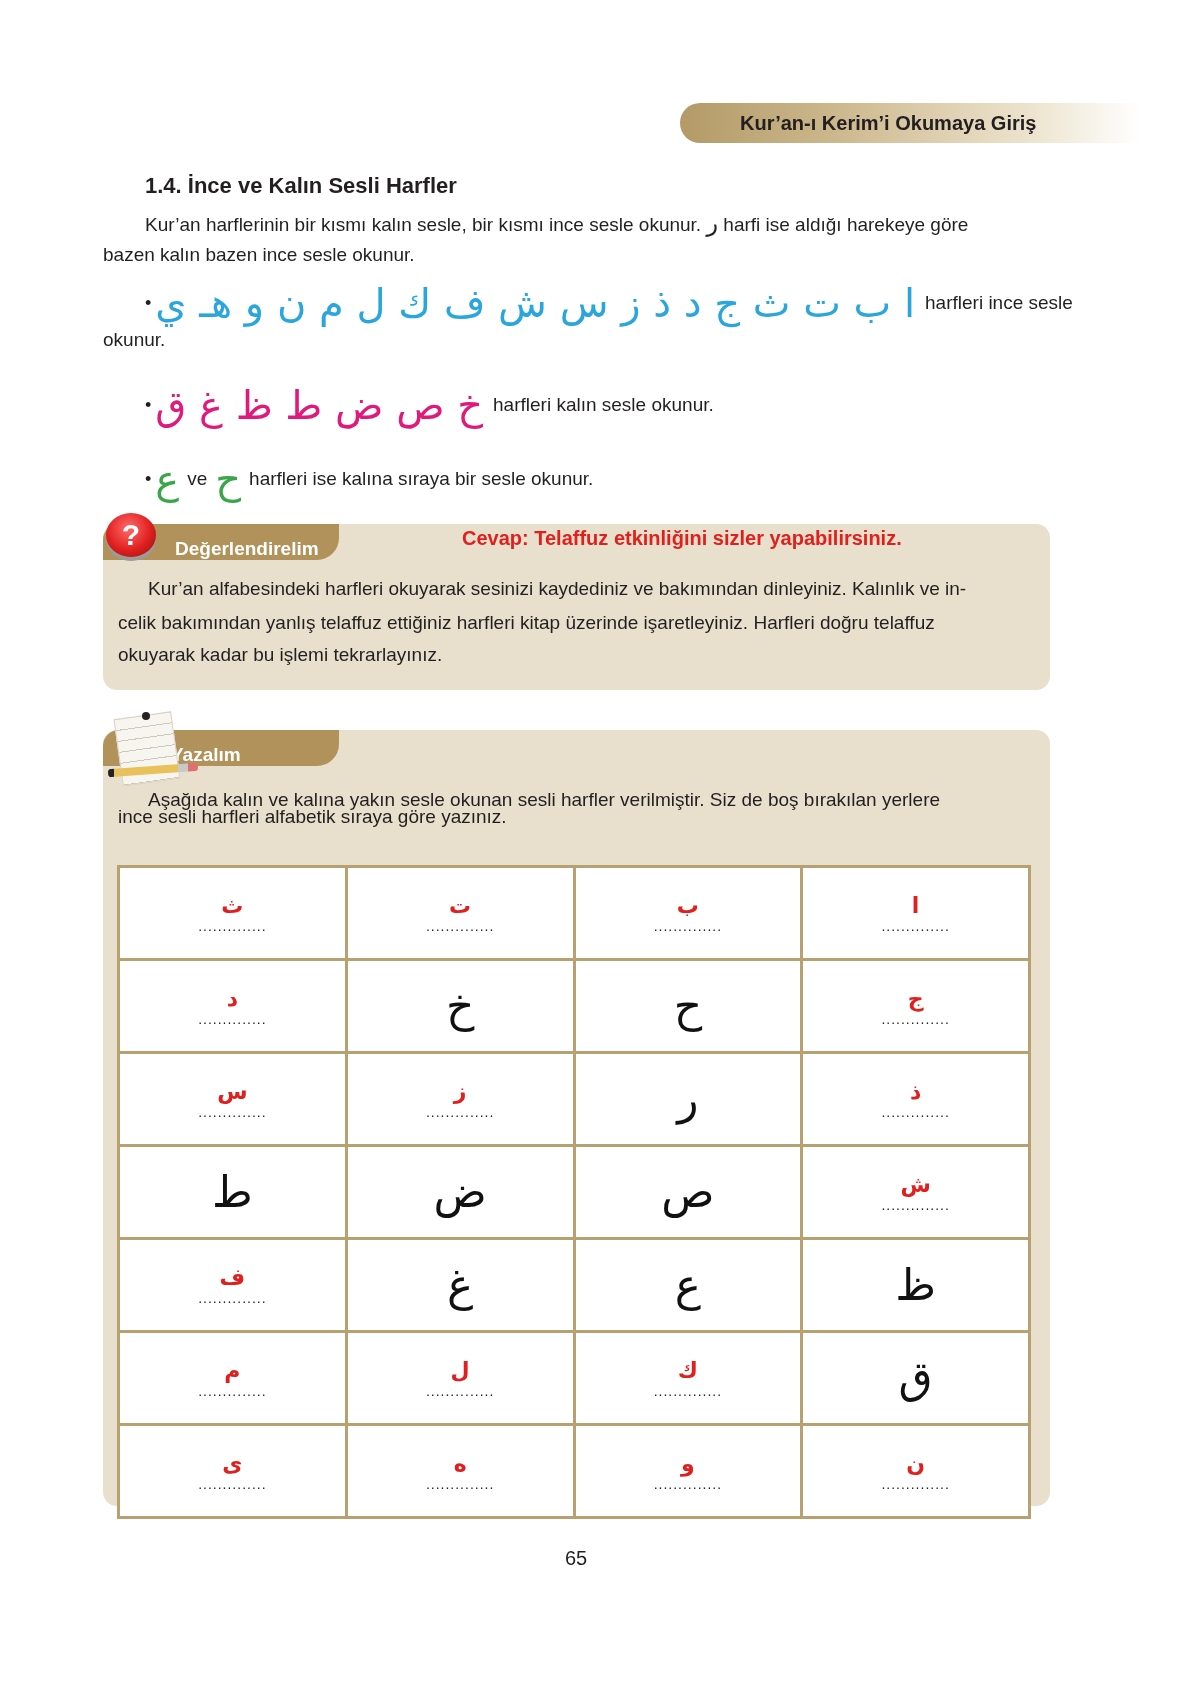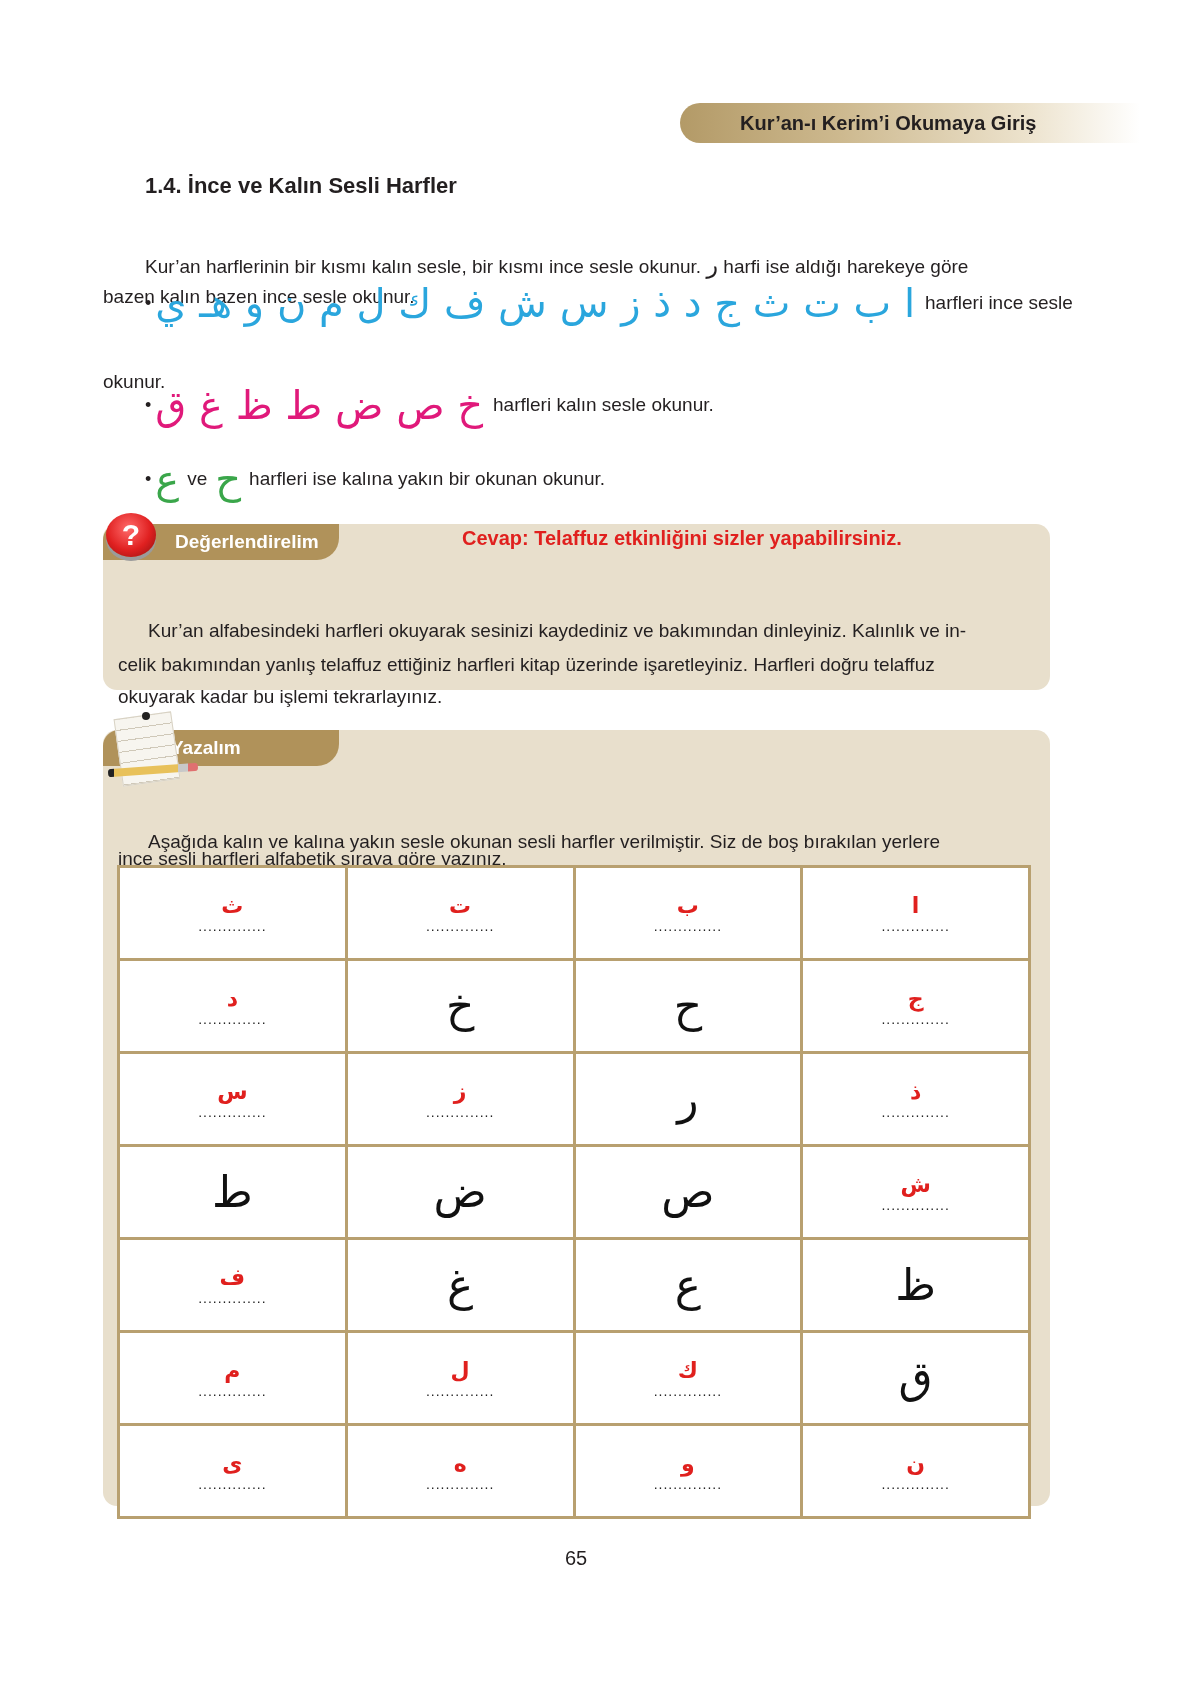--- a/index.html
+++ b/index.html
@@ -4,31 +4,31 @@
 <style>
   html, body { margin: 0; padding: 0; background: #ffffff; }
   body { width: 1182px; height: 1684px; position: relative; overflow: hidden;
          font-family: "Liberation Sans", sans-serif; color: #231f20; }
   .header-banner { position: absolute; left: 680px; top: 103px; width: 460px; height: 40px;
     border-radius: 20px 0 0 20px;
     background: linear-gradient(90deg, #b39a67 0%, #cdb98f 35%, #ece2cc 75%, #ffffff 100%);
     display: flex; align-items: center; }
   .header-banner span { margin-left: 60px; font-weight: bold; font-size: 20px; color: #231f20; }
   .section-title { position: absolute; left: 145px; top: 173px; font-size: 22px; font-weight: bold; }
-  .para { position: absolute; font-size: 19px; line-height: 36px; margin-top: 36px; }
+  .para { position: absolute; font-size: 19px; line-height: 24px; }
   .ar { font-family: "DejaVu Sans", sans-serif; direction: rtl; unicode-bidi: isolate; }
   .blue { color: #2aa6dd; }
   .pink { color: #e0197a; }
   .green { color: #3aa64a; }
   .row-line { position: absolute; font-size: 19px; display: flex; align-items: center; white-space: nowrap; }
   .bullet { font-size: 18px; margin-right: 4px; }
   .big-ar { font-size: 40px; letter-spacing: 4px; }
   .box { position: absolute; background: #e8dfcc; border-radius: 14px; }
   .tab { position: absolute; background: #b0925a; color: #fff; font-weight: bold; font-size: 19px;
-         border-radius: 0 0 22px 0; display: flex; align-items: center; }
+         border-radius: 0 0 22px 0; display: flex; align-items: flex-end; }
   .qicon { position: absolute; width: 50px; height: 44px; border-radius: 50%;
     background: radial-gradient(circle at 45% 35%, #ff6b6b 0%, #e02020 55%, #8a1010 100%);
     box-shadow: 0 4px 0 #9b9b9b; color: #fff; font-weight: bold; font-size: 30px;
     display: flex; align-items: center; justify-content: center; }
   .note-icon { position: absolute; width: 56px; height: 66px; background: #f7f5ef;
     border: 1px solid #d8d2c4; transform: rotate(-8deg);
     background-image: repeating-linear-gradient(180deg, transparent 0 10px, #cfc8b8 10px 11px); }
   .pin { position: absolute; width: 8px; height: 8px; border-radius: 50%; background: #222; }
   .pencil { position: absolute; height: 8px; width: 90px; border-radius: 3px;
     background: linear-gradient(90deg, #222 0 6px, #e8c15a 6px 70px, #c8c8c8 70px 80px, #e07070 80px 90px);
@@ -71,21 +71,21 @@
   <span class="bullet">•</span>
   <span class="ar big-ar pink">خ ص ض ط ظ غ ق</span>
   <span style="margin-left:10px;">harfleri kalın sesle okunur.</span>
 </div>
 
 <div class="row-line" style="left:145px; top:456px;">
   <span class="bullet">•</span>
   <span class="ar green" style="font-size:40px;">ع</span>
   <span style="margin:0 8px;">ve</span>
   <span class="ar green" style="font-size:40px;">ح</span>
-  <span style="margin-left:8px;">harfleri ise kalına yakın bir okunan okunur.</span>
+  <span style="margin-left:8px;">harfleri ise kalına sıraya bir sesle okunur.</span>
 </div>
 
 <div class="box" style="left:103px; top:524px; width:947px; height:166px;"></div>
 <div class="tab" style="left:103px; top:524px; width:236px; height:36px; border-radius:16px 0 22px 0;">
   <span style="margin-left:72px;">Değerlendirelim</span>
 </div>
 <div class="qicon" style="left:106px; top:513px;">?</div>
 <div class="answer">Cevap: Telaffuz etkinliğini sizler yapabilirsiniz.</div>
 <div class="para" style="left:148px; top:577px;">Kur’an alfabesindeki harfleri okuyarak sesinizi kaydediniz ve bakımından dinleyiniz. Kalınlık ve in-</div>
 <div class="para" style="left:118px; top:611px;">celik bakımından yanlış telaffuz ettiğiniz harfleri kitap üzerinde işaretleyiniz. Harfleri doğru telaffuz</div>

